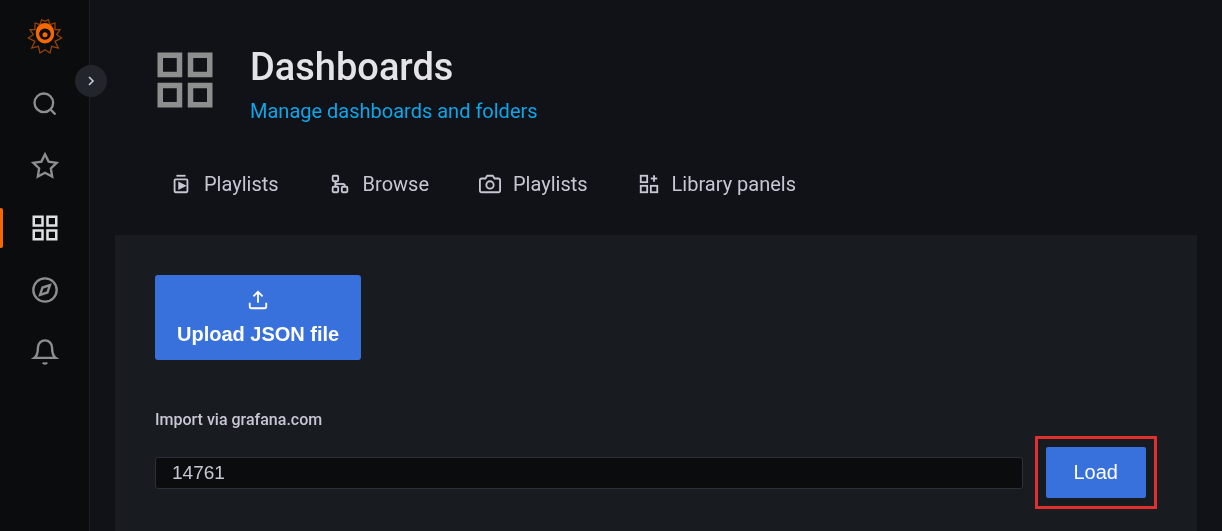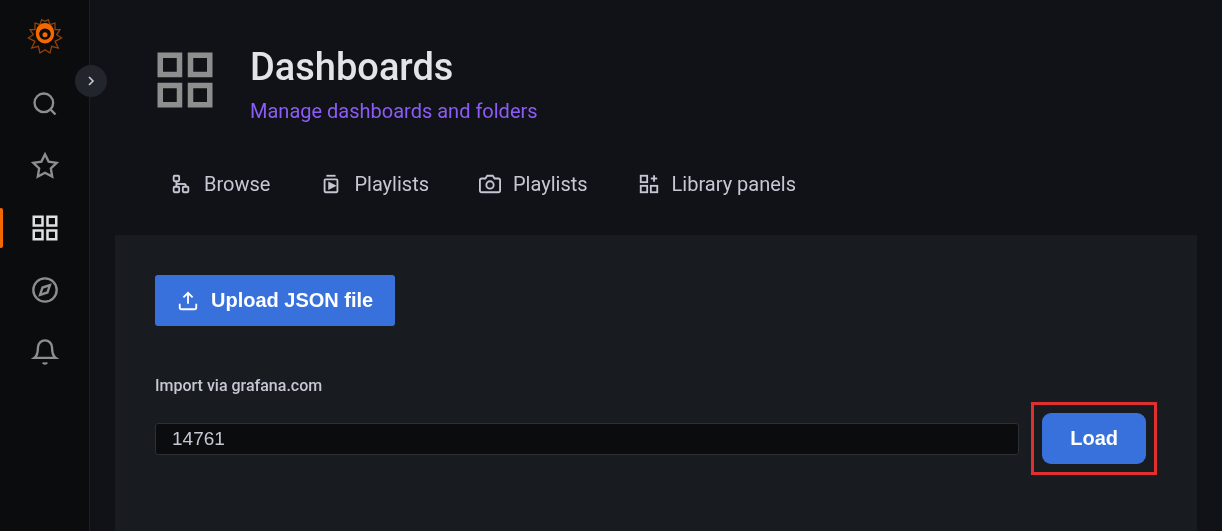--- a/index.html
+++ b/index.html
@@ -85,21 +85,21 @@
       justify-content: center;
     }
     .header-text h1 {
       font-size: 38px;
       font-weight: 500;
       color: #e4e4e8;
       margin-bottom: 10px;
     }
     .header-text p {
       font-size: 20px;
-      color: #8b5cf6;
+      color: #0ea5e9;
     }
     .tabs {
       display: flex;
       gap: 50px;
       padding: 0 80px;
       margin-bottom: 20px;
     }
     .tab {
       display: flex;
       align-items: center;
@@ -121,20 +121,21 @@
       color: #fff;
       border: none;
       padding: 14px 22px;
       font-size: 20px;
       font-weight: 600;
       border-radius: 3px;
       display: inline-flex;
       align-items: center;
       gap: 12px;
       cursor: pointer;
+      flex-direction: column;
     }
     .upload-btn svg { width: 22px; height: 22px; }
     .import-section {
       margin-top: 50px;
     }
     .import-label {
       font-size: 16px;
       color: #c7c7d4;
       font-weight: 500;
       margin-bottom: 7px;
@@ -159,22 +160,22 @@
       border: 3px solid #e02f2f;
       padding: 8px;
       display: inline-block;
     }
     .load-btn {
       background: #3871dc;
       color: #fff;
       border: none;
       padding: 14px 28px;
       font-size: 20px;
-      font-weight: 700;
-      border-radius: 9px;
+      font-weight: 400;
+      border-radius: 2px;
       cursor: pointer;
     }
   </style>
 </head>
 <body>
 
 <div class="sidebar">
   <div class="logo">
     <svg viewBox="0 0 48 48" fill="none">
       <path d="M24 6 C30 6 35 11 35 18 C35 25 30 30 24 30 C18 30 13 25 13 18 C13 11 18 6 24 6 Z M24 12 C20 12 17 15 17 19 C17 23 20 26 24 26 C28 26 31 23 31 19 C31 15 28 12 24 12 Z" fill="#f46800"></path>
@@ -233,36 +234,36 @@
     </div>
     <div class="header-text">
       <h1>Dashboards</h1>
       <p>Manage dashboards and folders</p>
     </div>
   </div>
 
   <div class="tabs">
     <div class="tab">
       <svg viewBox="0 0 24 24" fill="none" stroke="currentColor" stroke-width="2">
+          <rect x="5" y="7" width="14" height="14" rx="1"></rect>
+          <line x1="7" y1="3" x2="17" y2="3"></line>
+          <polygon points="10 11 10 17 16 14" fill="currentColor"></polygon>
+        </svg>
+      <span>Playlists</span>
+    </div>
+    <div class="tab">
+      <svg viewBox="0 0 24 24" fill="none" stroke="currentColor" stroke-width="2">
           <rect x="4" y="3" width="6" height="6" rx="1"></rect>
           <rect x="4" y="15" width="6" height="6" rx="1"></rect>
           <rect x="14" y="15" width="6" height="6" rx="1"></rect>
           <line x1="7" y1="9" x2="7" y2="15"></line>
           <line x1="7" y1="12" x2="17" y2="12"></line>
           <line x1="17" y1="12" x2="17" y2="15"></line>
         </svg>
       <span>Browse</span>
-    </div>
-    <div class="tab">
-      <svg viewBox="0 0 24 24" fill="none" stroke="currentColor" stroke-width="2">
-          <rect x="5" y="7" width="14" height="14" rx="1"></rect>
-          <line x1="7" y1="3" x2="17" y2="3"></line>
-          <polygon points="10 11 10 17 16 14" fill="currentColor"></polygon>
-        </svg>
-      <span>Playlists</span>
     </div>
     <div class="tab">
       <svg viewBox="0 0 24 24" fill="none" stroke="currentColor" stroke-width="2">
           <path d="M23 19a2 2 0 0 1-2 2H3a2 2 0 0 1-2-2V8a2 2 0 0 1 2-2h4l2-3h6l2 3h4a2 2 0 0 1 2 2z"></path>
           <circle cx="12" cy="13" r="4"></circle>
         </svg>
       <span>Playlists</span>
     </div>
     <div class="tab">
       <svg viewBox="0 0 24 24" fill="none" stroke="currentColor" stroke-width="2">

